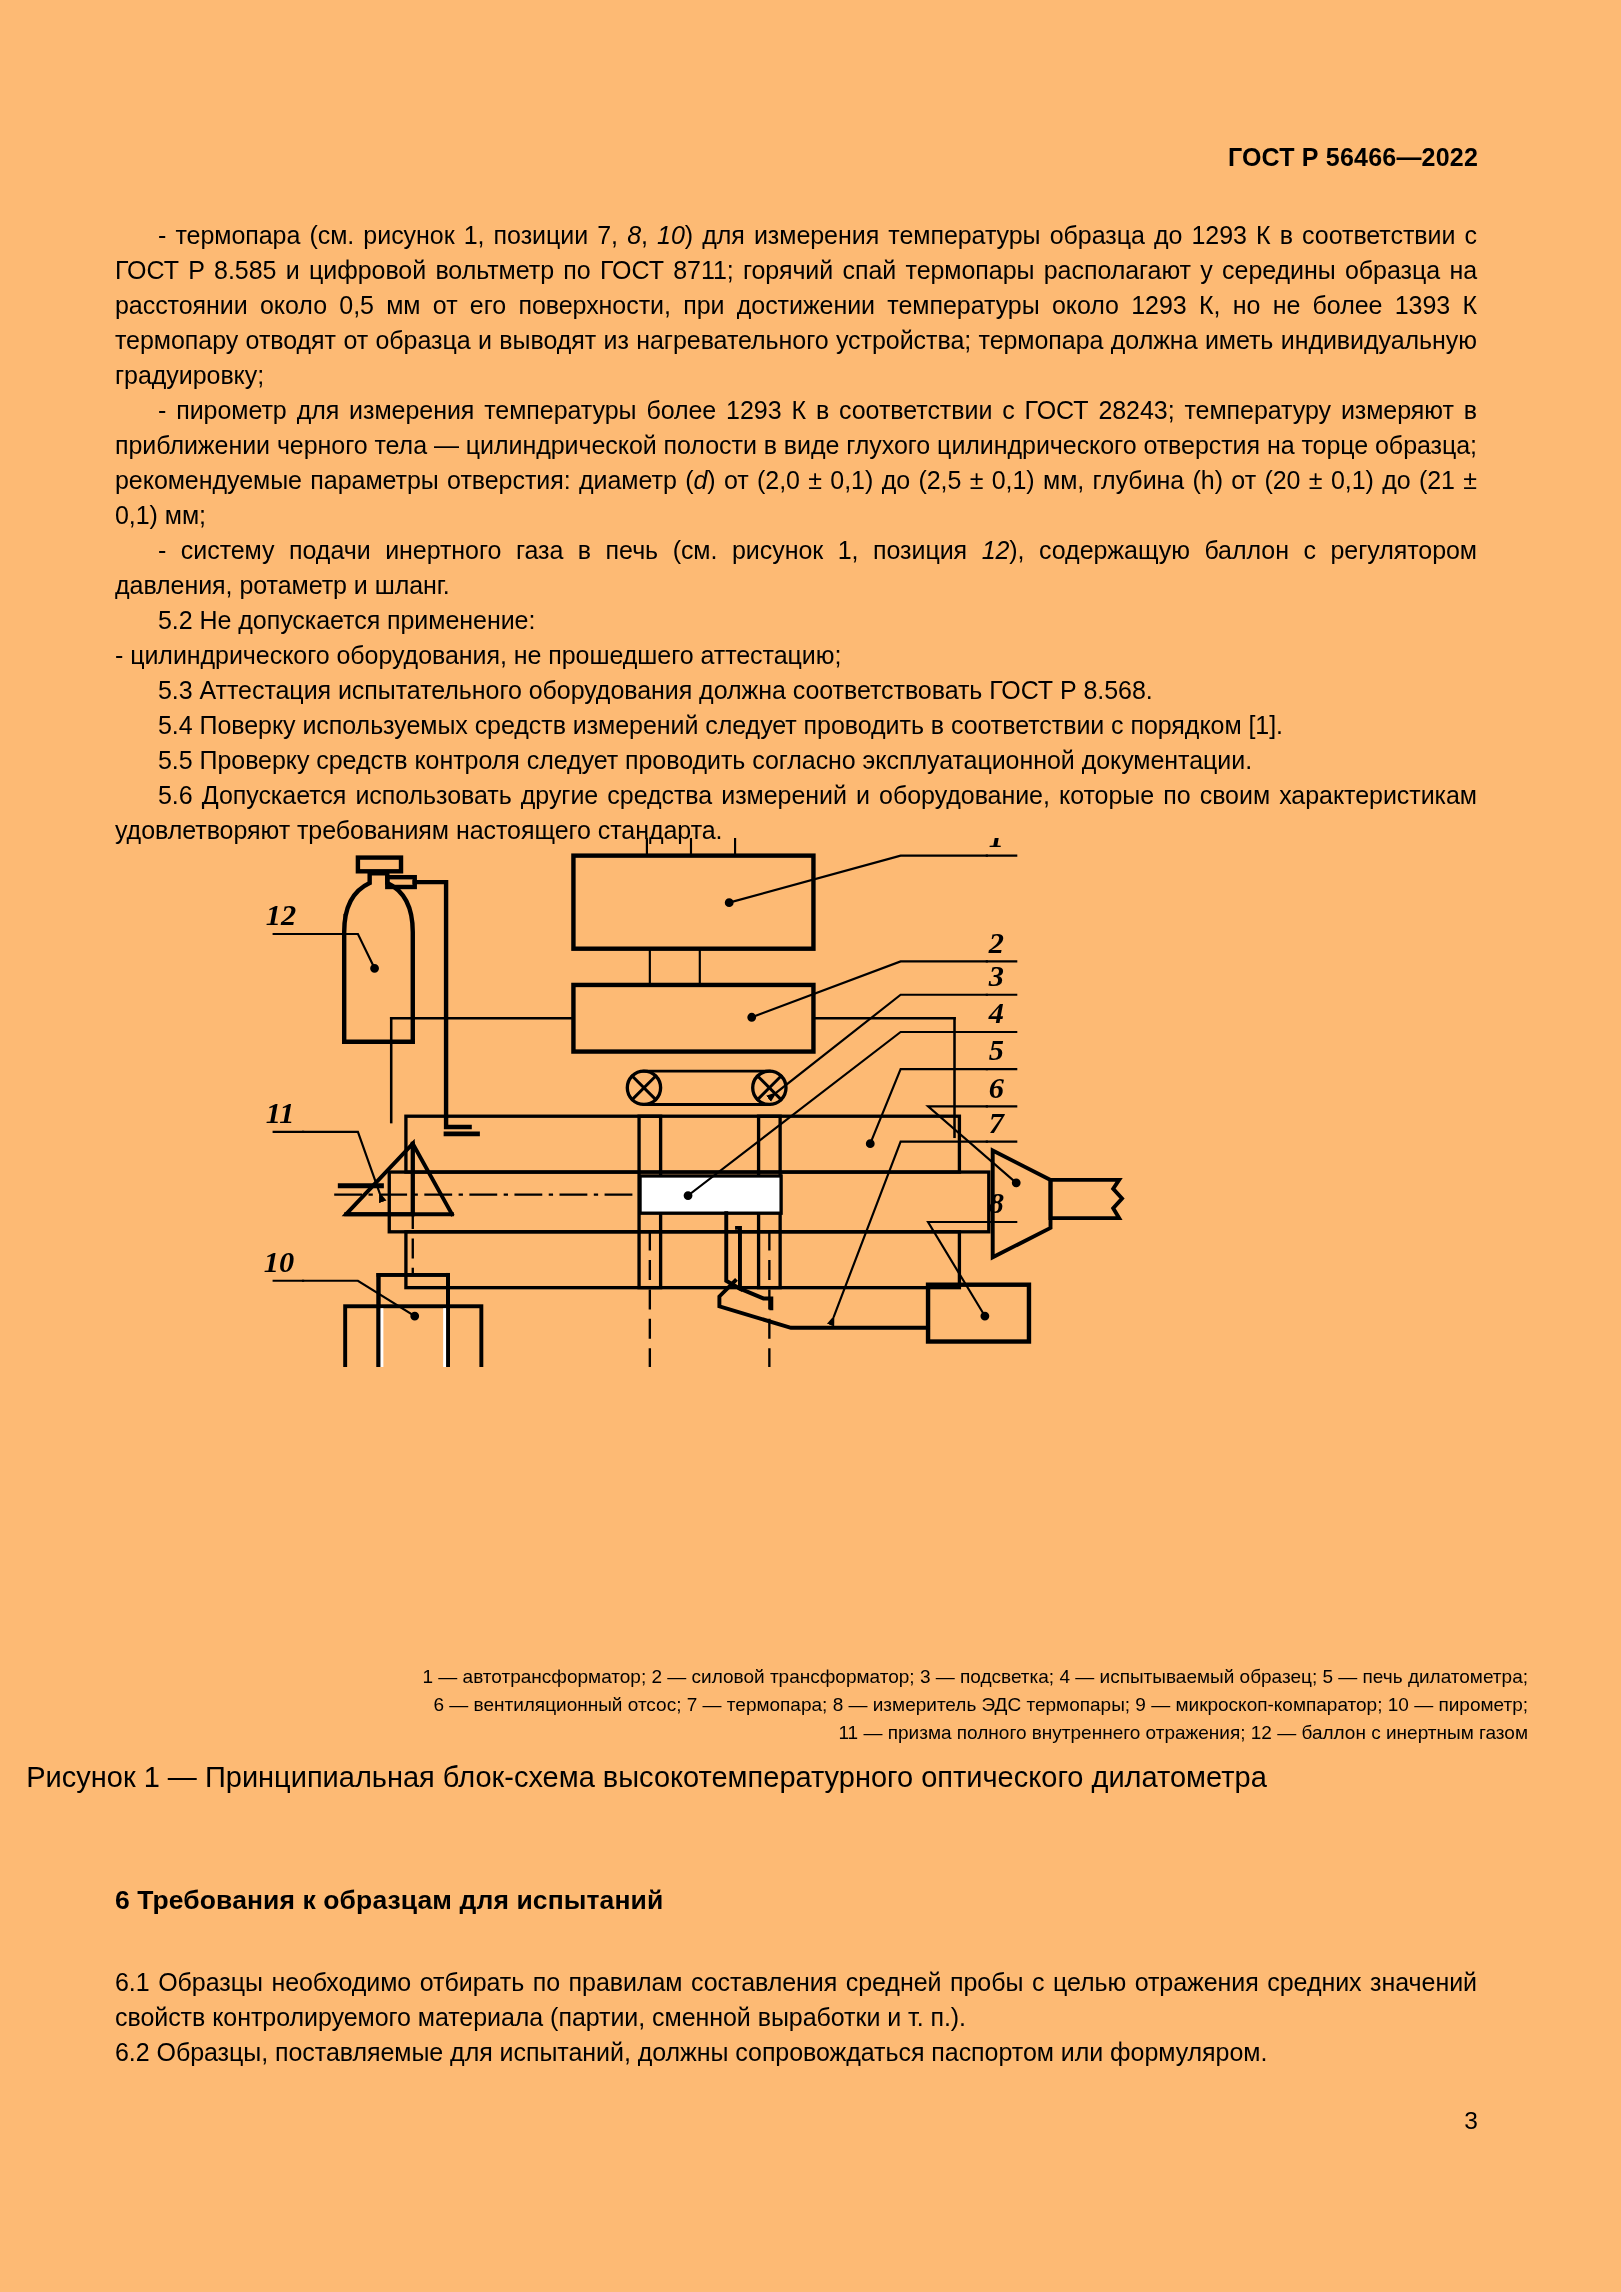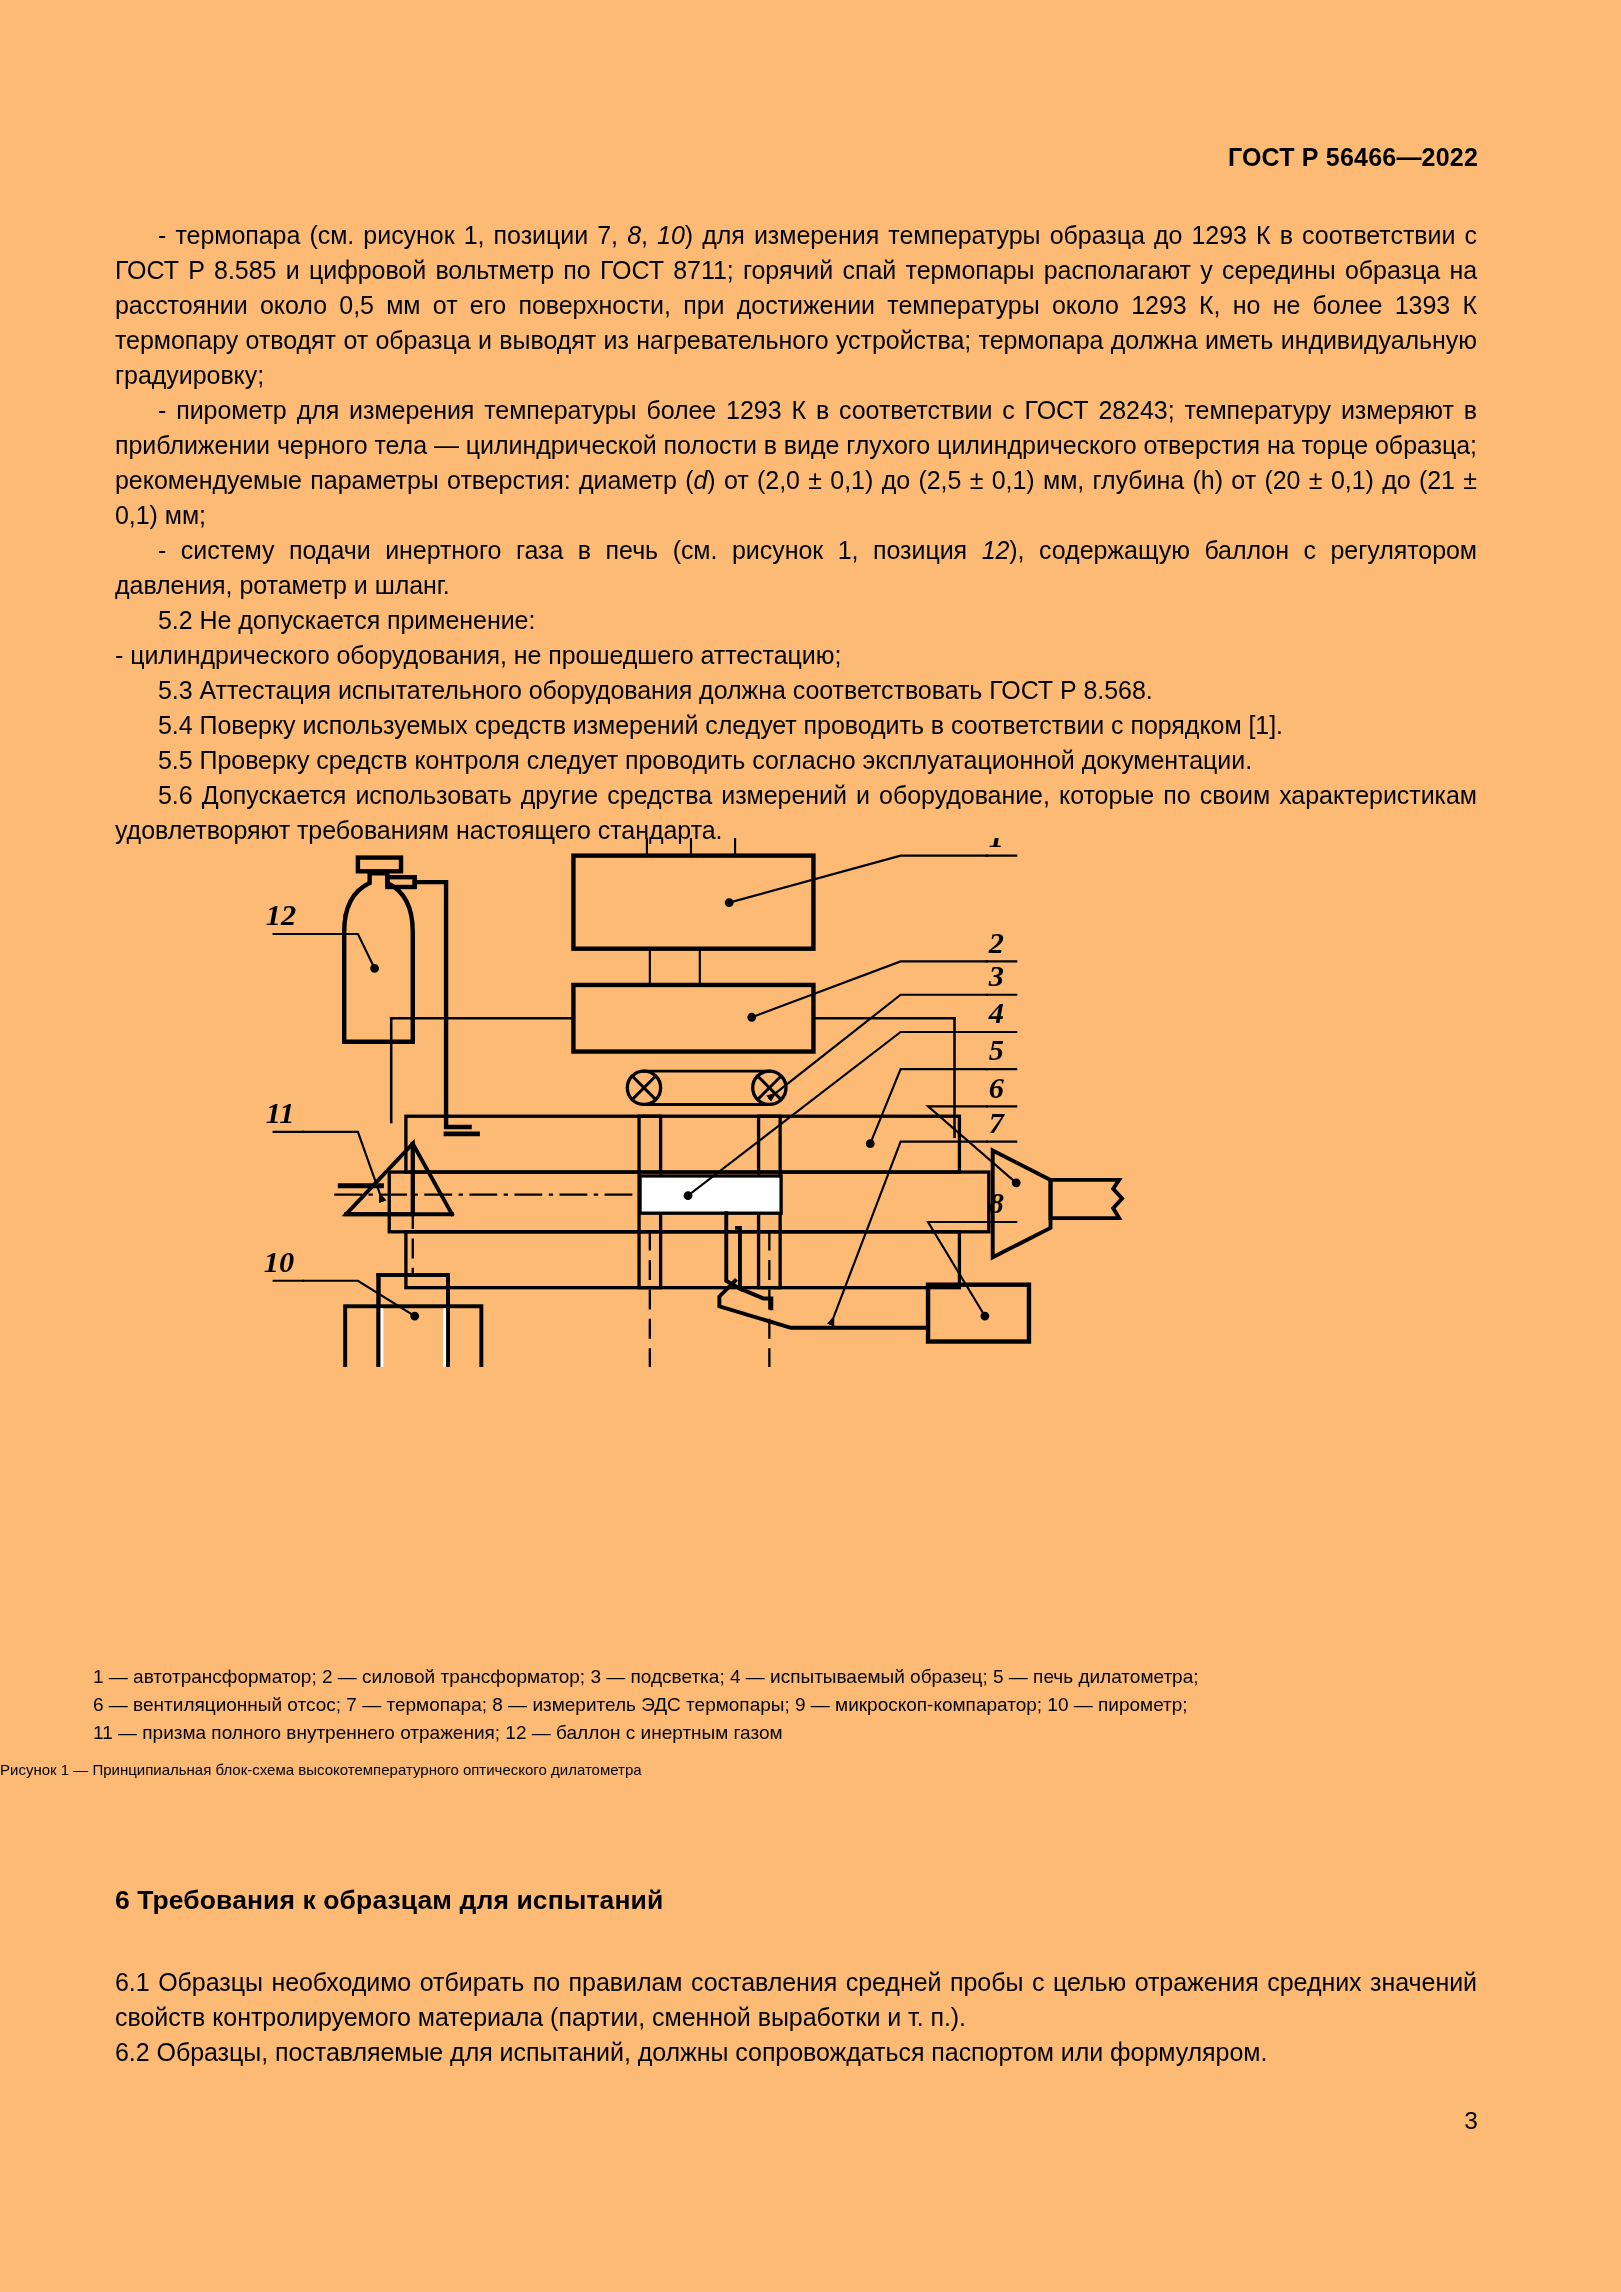--- a/index.html
+++ b/index.html
@@ -54,29 +54,30 @@
     width: 1621px;
   }
   .fig-svg { display: block; margin: 0 auto; }
   .fig-legend {
     position: absolute;
     top: 1663px;
     left: 93px;
     width: 1435px;
     font-size: 19px;
     line-height: 28px;
-    text-align: left;
+    text-align: right;
   }
   .fig-legend .ln { display: block; }
   .fig-caption {
     position: absolute;
     top: 1761px;
     left: 0;
     width: 1293px;
-    font-size: 15px;
+    text-align: center;
+    font-size: 29px;
   }
   
   .sec-head {
     position: absolute;
     top: 1877px;
     left: 115px;
     font-size: 26.5px;
     font-weight: bold;
     letter-spacing: 0.1px;
     margin-top: 8px;

